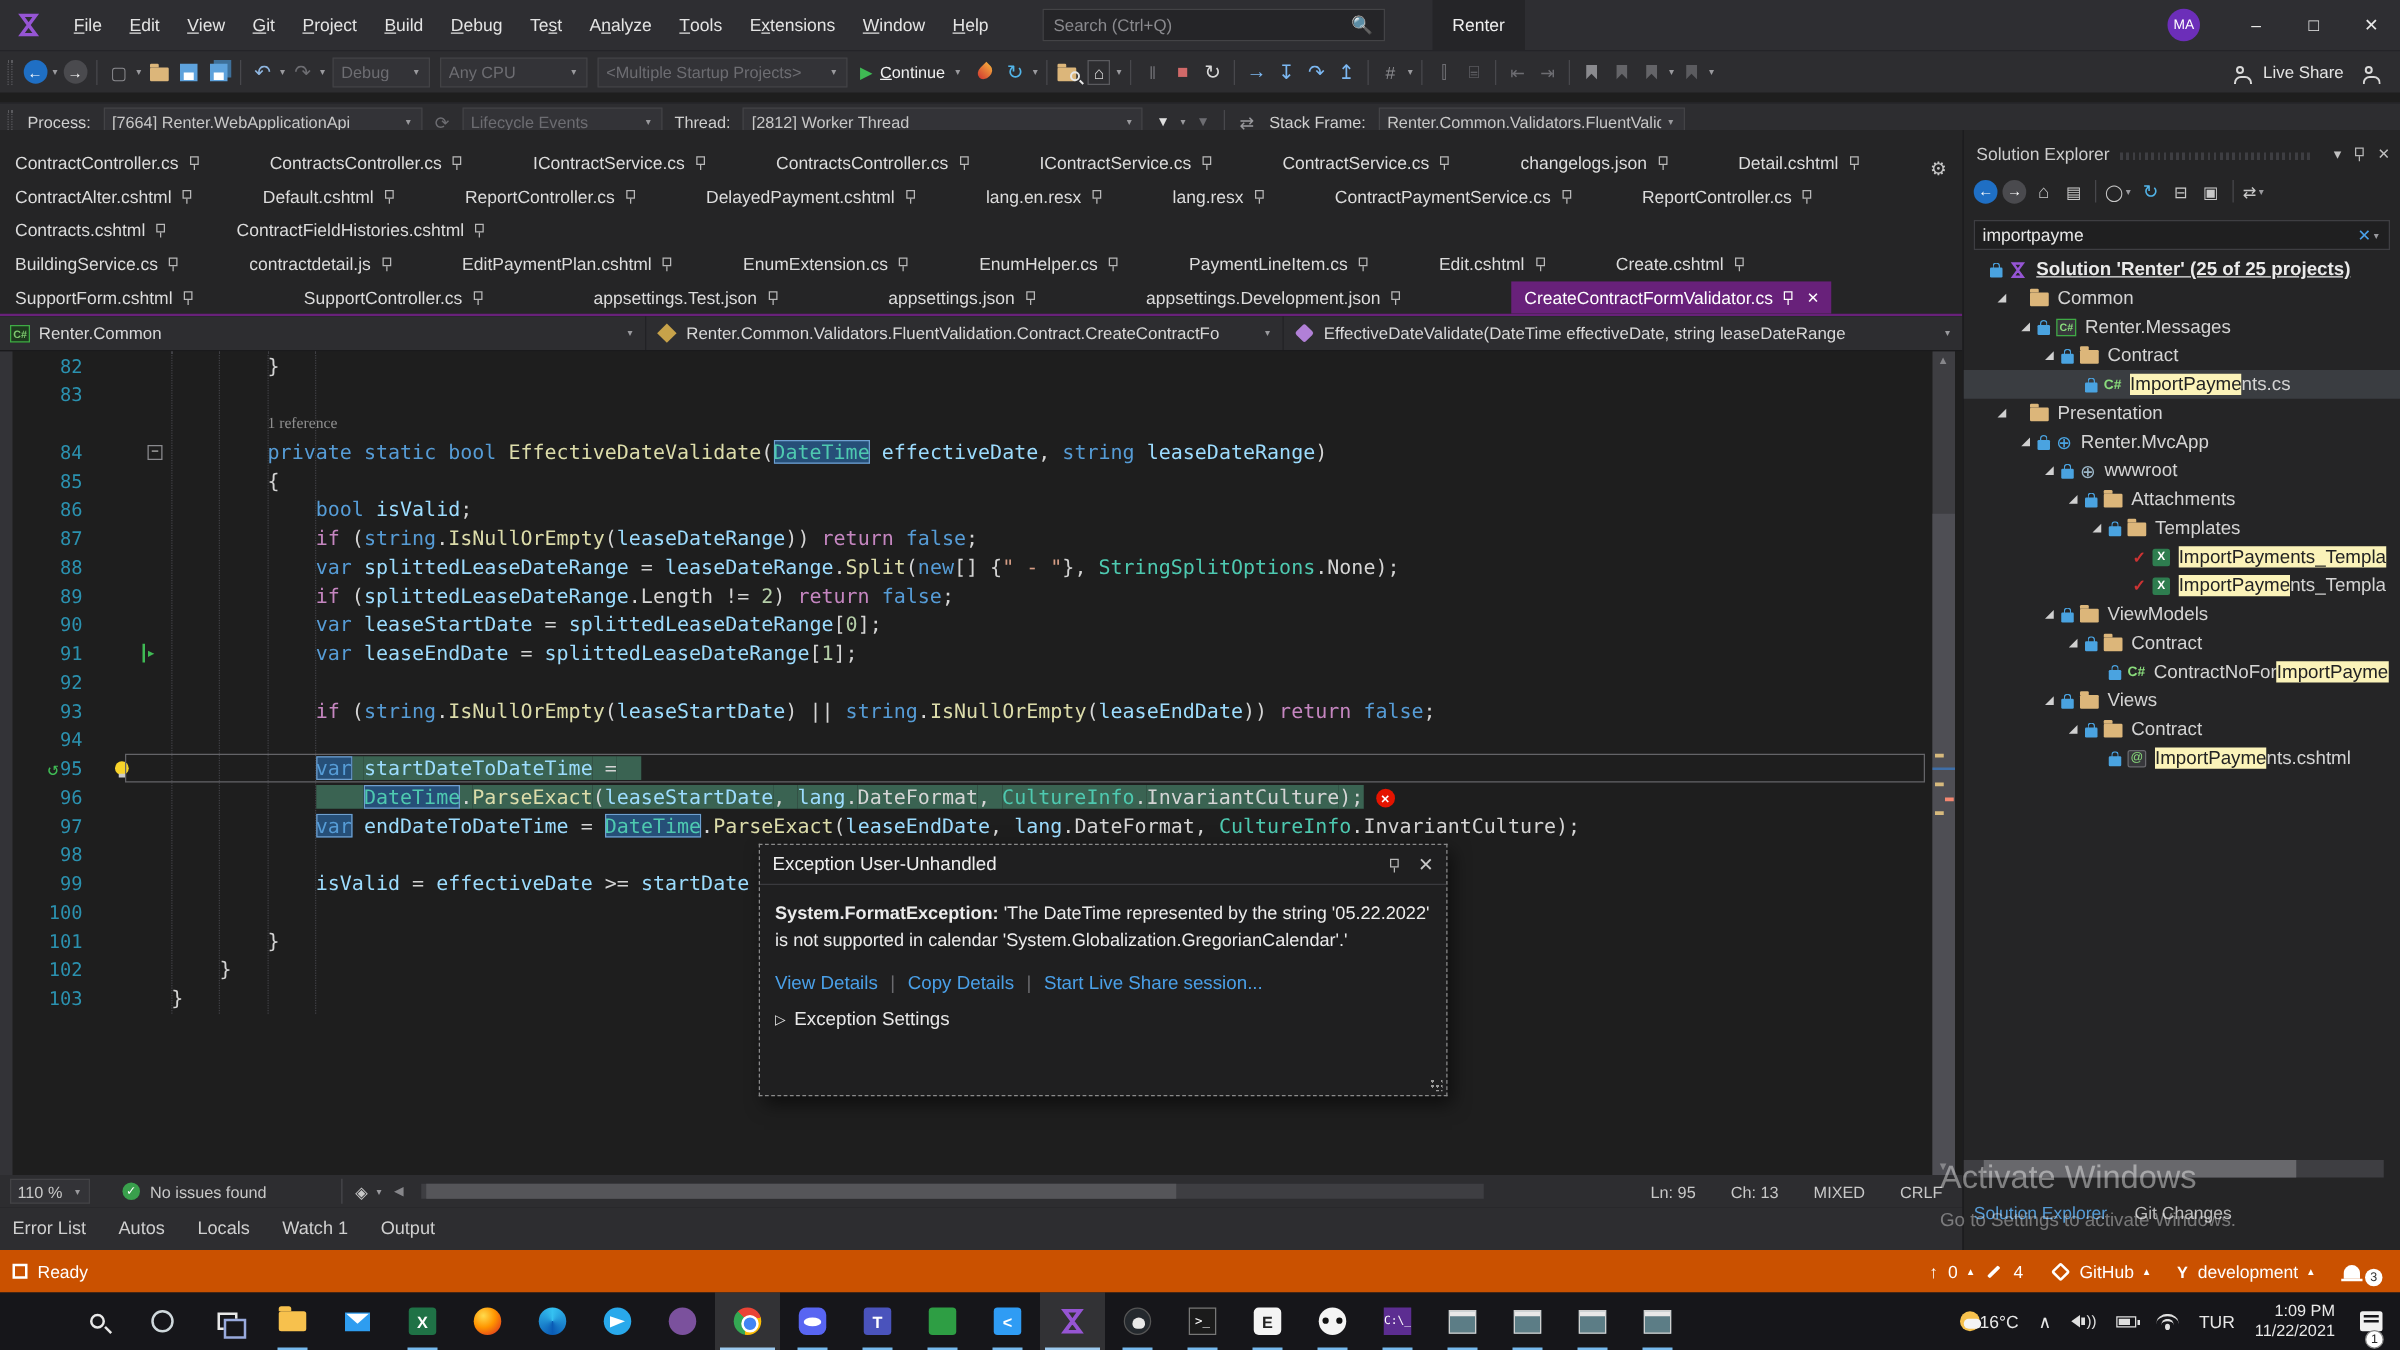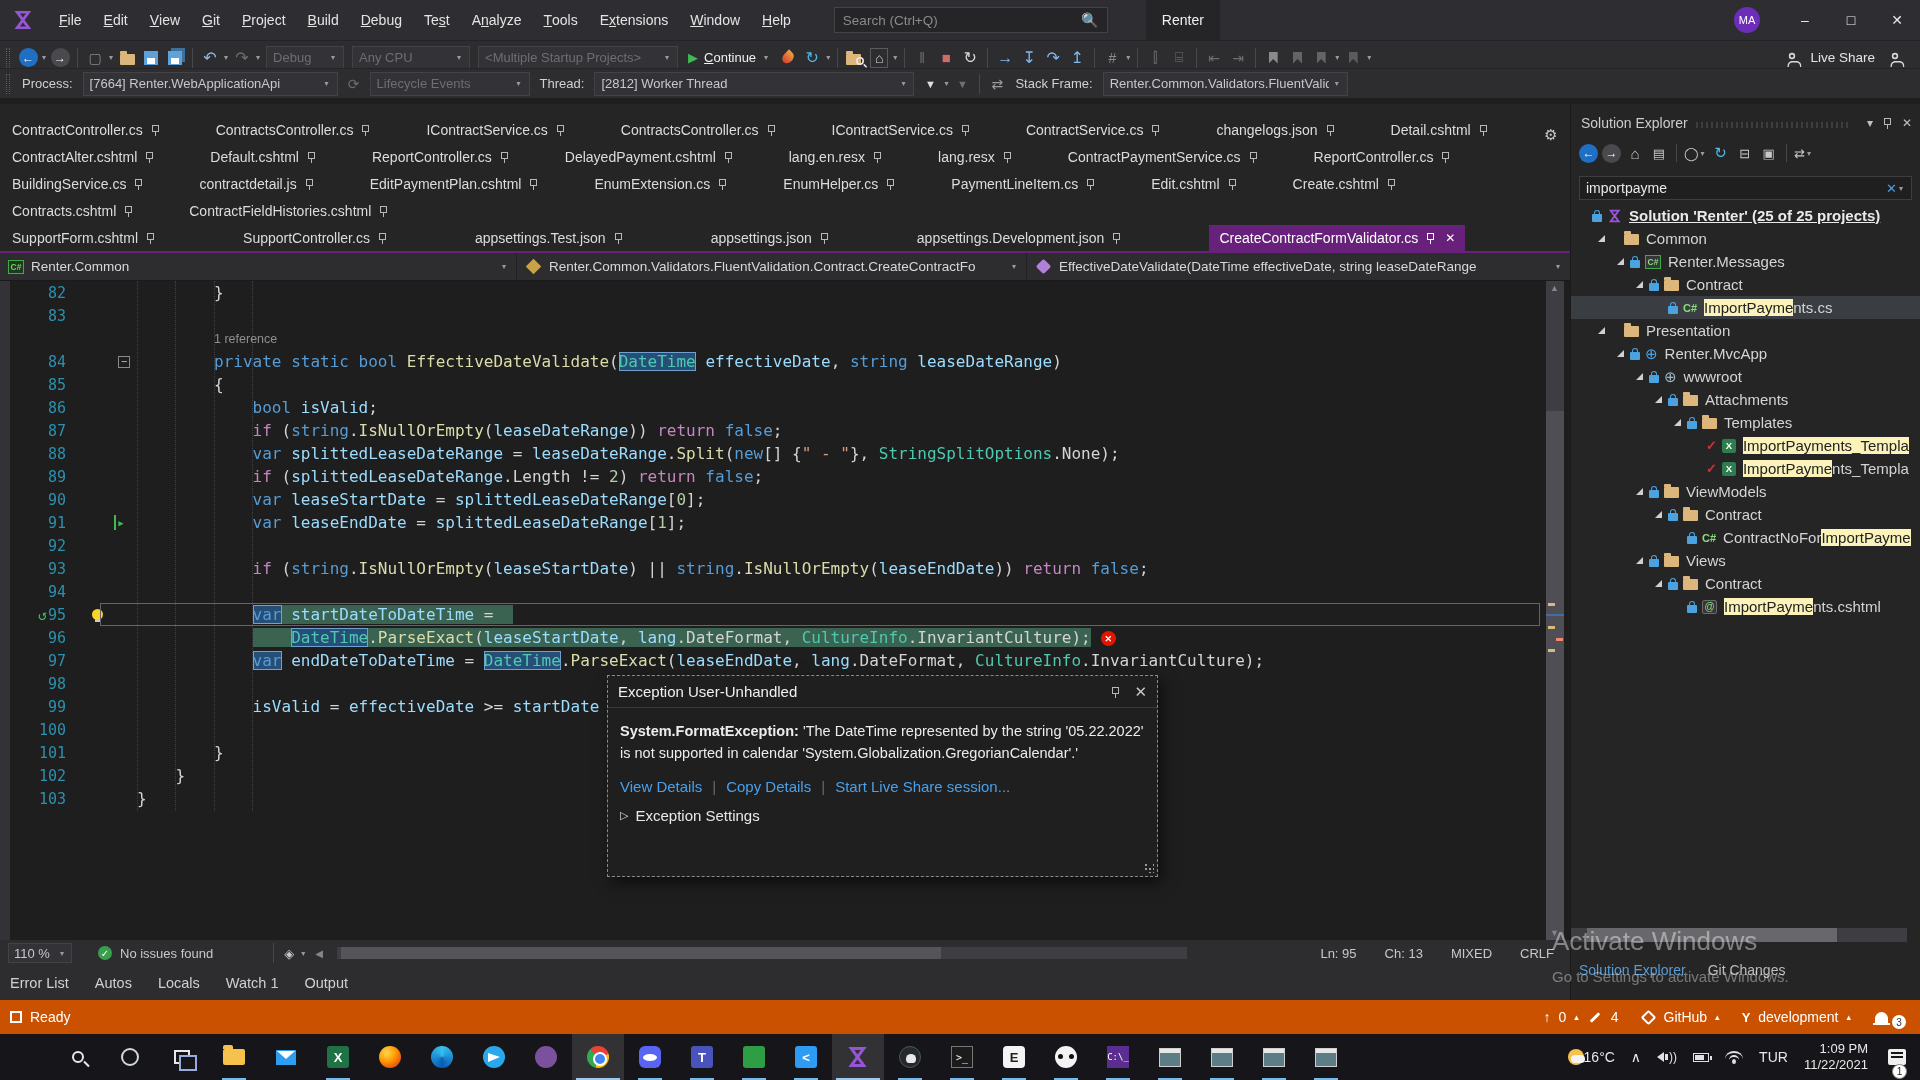--- a/index.html
+++ b/index.html
@@ -14,21 +14,21 @@
   #search-box { width:274px; height:26px; margin-left:32px; background:#252528; border:1px solid #434346; display:flex; align-items:center; padding:0 8px; }
   #search-box .ph { flex:1; color:#8a8a8e; font-size:13.5px; }
   #search-box .mag { color:#e8e8e8; font-size:14px; }
   #win-title { margin-left:38px; font-size:14px; color:#f0f0f0; background:#252528; height:40px; display:flex; align-items:center; padding:0 16px; }
   #tb-right { margin-left:auto; display:flex; align-items:center; height:40px; }
   #avatar { width:26px; height:26px; border-radius:50%; background:#6c2eb9; color:#fff; font-size:11px; display:flex; align-items:center; justify-content:center; margin-right:22px; }
   .win-btn { width:46px; height:40px; display:flex; align-items:center; justify-content:center; color:#e8e8e8; font-size:14px; }
 
   
   #toolbar { position:absolute; left:0; top:40px; width:1920px; height:34px; background:#2d2d30; border-top:1px solid #242428; display:flex; align-items:center; font-size:13px; }
-  #debugbar { position:absolute; left:0; top:68px; width:1920px; height:30px; background:#2d2d30; border-top:1px solid #242428; display:flex; align-items:center; font-size:13px; }
+  #debugbar { position:absolute; left:0; top:82px; width:1920px; height:30px; background:#2d2d30; border-top:1px solid #242428; display:flex; align-items:center; font-size:13px; }
   .grip { width:4px; height:20px; margin:0 6px; border-left:1px dotted #5a5a5e; border-right:1px dotted #5a5a5e; }
   .tsep { width:1px; height:20px; background:#48484c; margin:0 5px; }
   .ticon { min-width:22px; height:24px; display:flex; align-items:center; justify-content:center; margin:0 1px; font-size:14px; }
   .caret { font-size:8px; color:#9a9a9e; margin:0 2px; }
   .combo { height:24px; background:#333337; border:1px solid #434346; color:#c8c8c8; display:flex; align-items:center; padding:0 6px; margin:0 4px; font-size:13px; }
   .combo .cv { flex:1; overflow:hidden; white-space:nowrap; }
   .combo .caret { margin-left:6px; }
   .combo.dim .cv { color:#6d6d72; }
   .lbl { color:#d0d0d0; margin:0 6px; }
   .navc { width:19px; height:19px; border-radius:50%; display:flex; align-items:center; justify-content:center; color:#fff; font-size:12px; }
@@ -76,21 +76,21 @@
   #sel-margin { position:absolute; left:0; top:0; width:10px; height:100%; background:#333337; }
   .guide { position:absolute; top:0; width:0; height:530px; border-left:1px dotted #404045; }
   .code-row { position:relative; display:flex; height:23px; align-items:center; font-family:"DejaVu Sans Mono", monospace; font-size:16px; white-space:pre; }
   .code-row .ln { width:84px; text-align:right; color:#2b91af; font-size:15px; padding-right:18px; flex:none; }
   .code-row .gl { width:53px; flex:none; display:flex; align-items:center; position:relative; }
   .code-row .code { flex:1; }
   .k{color:#569cd6} .c{color:#c586c0} .t{color:#4ec9b0} .m{color:#dcdcaa} .v{color:#9cdcfe}
   .s{color:#d69d85} .n{color:#b5cea8} .p{color:#d4d4d4}
   .sel{background:#3a6352;}
   .box{background:#264f78; box-shadow:inset 0 0 0 1px #6fa0d0;}
-  .lens-row .code { color:#8f8f8f; font-size:12.5px; font-family:Liberation Sans, sans-serif; padding-left:77px; }
+  .lens-row .code { color:#8f8f8f; font-size:12.5px; font-family:Liberation Serif, serif; padding-left:77px; }
   .cur-line { position:absolute; left:100px; right:30px; top:0; height:23px; border:1px solid #646468; pointer-events:none; }
   .foldbox { width:12px; height:12px; border:1px solid #8a8a8e; color:#c8c8c8; font-size:10px; line-height:10px; text-align:center; background:#1e1e1e; margin-left:34px; }
   .stepmark { color:#3fba54; font-size:13px; margin-left:30px; border-left:2px solid #3fba54; padding-left:1px; }
   .bulb { width:11px; height:11px; background:#f8d32a; border-radius:50%; position:relative; margin-left:8px; }
   .bulb::after { content:""; position:absolute; left:3px; top:10px; width:5px; height:3px; background:#c9c9c9; }
   .ret-arrow { position:absolute; left:-46px; color:#3fba54; font-size:15px; transform:scaleX(-1); }
   .err-ic { display:inline-flex; width:15px; height:15px; border-radius:50%; background:#e51400; color:#fff; font-size:9px; align-items:center; justify-content:center; margin-left:10px; vertical-align:middle; font-family:"Liberation Sans",sans-serif; font-weight:bold; }
   #vscroll { position:absolute; right:6px; top:0; width:18px; height:659px; background:#3e3e42; }
   #vscroll .thumb { position:absolute; left:0; top:130px; width:18px; height:530px; background:#4e4e54; }
   .smark { position:absolute; width:7px; height:3px; }
@@ -466,20 +466,30 @@
         <span>ContractPaymentService.cs</span>
         <span class="pin"></span>
       </div>
       <div class="tab">
         <span>ReportController.cs</span>
         <span class="pin"></span>
       </div>
     </div>
     <div class="tab-row">
       <div class="tab">
+        <span>Contracts.cshtml</span>
+        <span class="pin"></span>
+      </div>
+      <div class="tab">
+        <span>ContractFieldHistories.cshtml</span>
+        <span class="pin"></span>
+      </div>
+    </div>
+    <div class="tab-row">
+      <div class="tab">
         <span>BuildingService.cs</span>
         <span class="pin"></span>
       </div>
       <div class="tab">
         <span>contractdetail.js</span>
         <span class="pin"></span>
       </div>
       <div class="tab">
         <span>EditPaymentPlan.cshtml</span>
         <span class="pin"></span>
@@ -495,30 +505,20 @@
       <div class="tab">
         <span>PaymentLineItem.cs</span>
         <span class="pin"></span>
       </div>
       <div class="tab">
         <span>Edit.cshtml</span>
         <span class="pin"></span>
       </div>
       <div class="tab">
         <span>Create.cshtml</span>
-        <span class="pin"></span>
-      </div>
-    </div>
-    <div class="tab-row">
-      <div class="tab">
-        <span>Contracts.cshtml</span>
-        <span class="pin"></span>
-      </div>
-      <div class="tab">
-        <span>ContractFieldHistories.cshtml</span>
         <span class="pin"></span>
       </div>
     </div>
     <div class="tab-row tab-row5">
       <div class="tab">
         <span>SupportForm.cshtml</span>
         <span class="pin"></span>
       </div>
       <div class="tab">
         <span>SupportController.cs</span>

